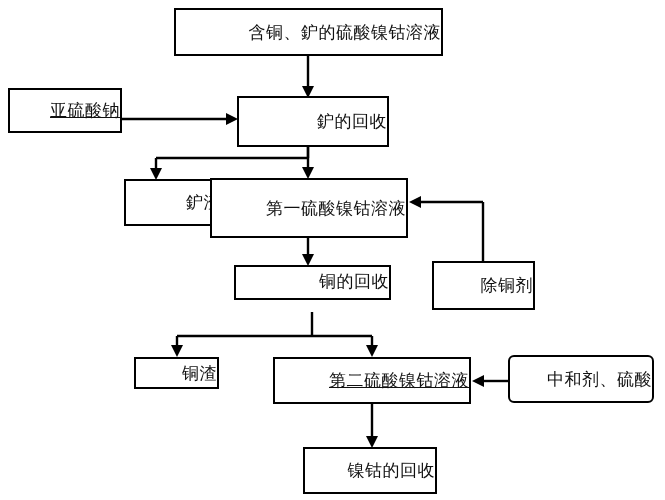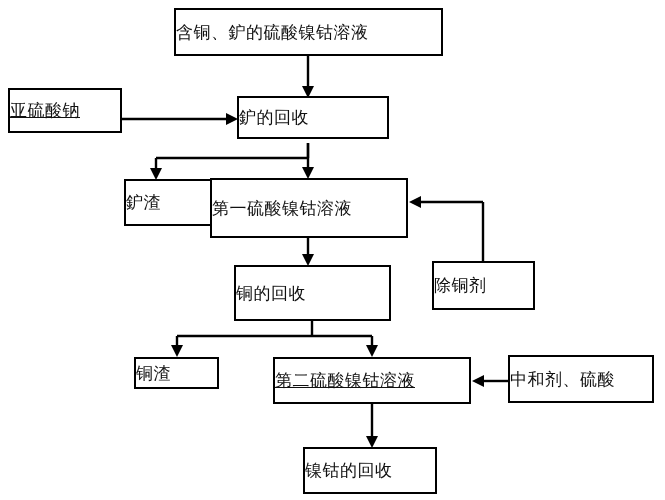--- a/index.html
+++ b/index.html
@@ -16,21 +16,21 @@
     overflow: hidden;
     font-family: "DejaVu Sans", "Liberation Sans", sans-serif;
   }
   .node {
     position: absolute;
     box-sizing: border-box;
     border: 2px solid #000000;
     background: #ffffff;
     display: flex;
     align-items: center;
-    justify-content: flex-start;
+    justify-content: flex-end;
     color: #111111;
     font-size: 17px;
     line-height: 1.1;
     letter-spacing: 0.5px;
     white-space: nowrap;
     z-index: 3;
   }
   svg#wires {
     position: absolute;
     left: 0;
@@ -112,49 +112,49 @@
   </svg>
 
   <div class="node" style="left:174px; top:8px; width:269px; height:48px;">
     <span>含铜、鈩的硫酸镍钴溶液</span>
   </div>
 
   <div class="node" style="left:8px; top:88px; width:114px; height:45px;text-decoration:underline;">
     <span>亚硫酸钠</span>
   </div>
 
-  <div class="node" style="left:237px; top:96px; width:152px; height:43px;">
+  <div class="node" style="left:237px; top:96px; width:152px; height:51px;">
     <span>鈩的回收</span>
   </div>
 
   <div class="node" style="left:124px; top:179px; width:99px; height:47px;">
     <span>鈩渣</span>
   </div>
 
   <div class="node" style="left:210px; top:178px; width:198px; height:60px;">
     <span>第一硫酸镍钴溶液</span>
   </div>
 
   <div class="node" style="left:432px; top:261px; width:103px; height:49px;">
     <span>除铜剂</span>
   </div>
 
-  <div class="node" style="left:234px; top:265px; width:157px; height:56px;">
+  <div class="node" style="left:234px; top:265px; width:157px; height:35px;font-family:Liberation Serif, serif;">
     <span>铜的回收</span>
   </div>
 
   <div class="node" style="left:134px; top:357px; width:85px; height:32px;">
     <span>铜渣</span>
   </div>
 
   <div class="node" style="left:273px; top:357px; width:198px; height:47px;text-decoration:underline;">
     <span>第二硫酸镍钴溶液</span>
   </div>
 
-  <div class="node" style="left:508px; top:355px; width:146px; height:48px;">
+  <div class="node" style="left:508px; top:355px; width:146px; height:48px;border-radius:6px;">
     <span>中和剂、硫酸</span>
   </div>
 
   <div class="node" style="left:303px; top:447px; width:134px; height:47px;">
     <span>镍钴的回收</span>
   </div>
 
 </div>
 
 </body></html>

